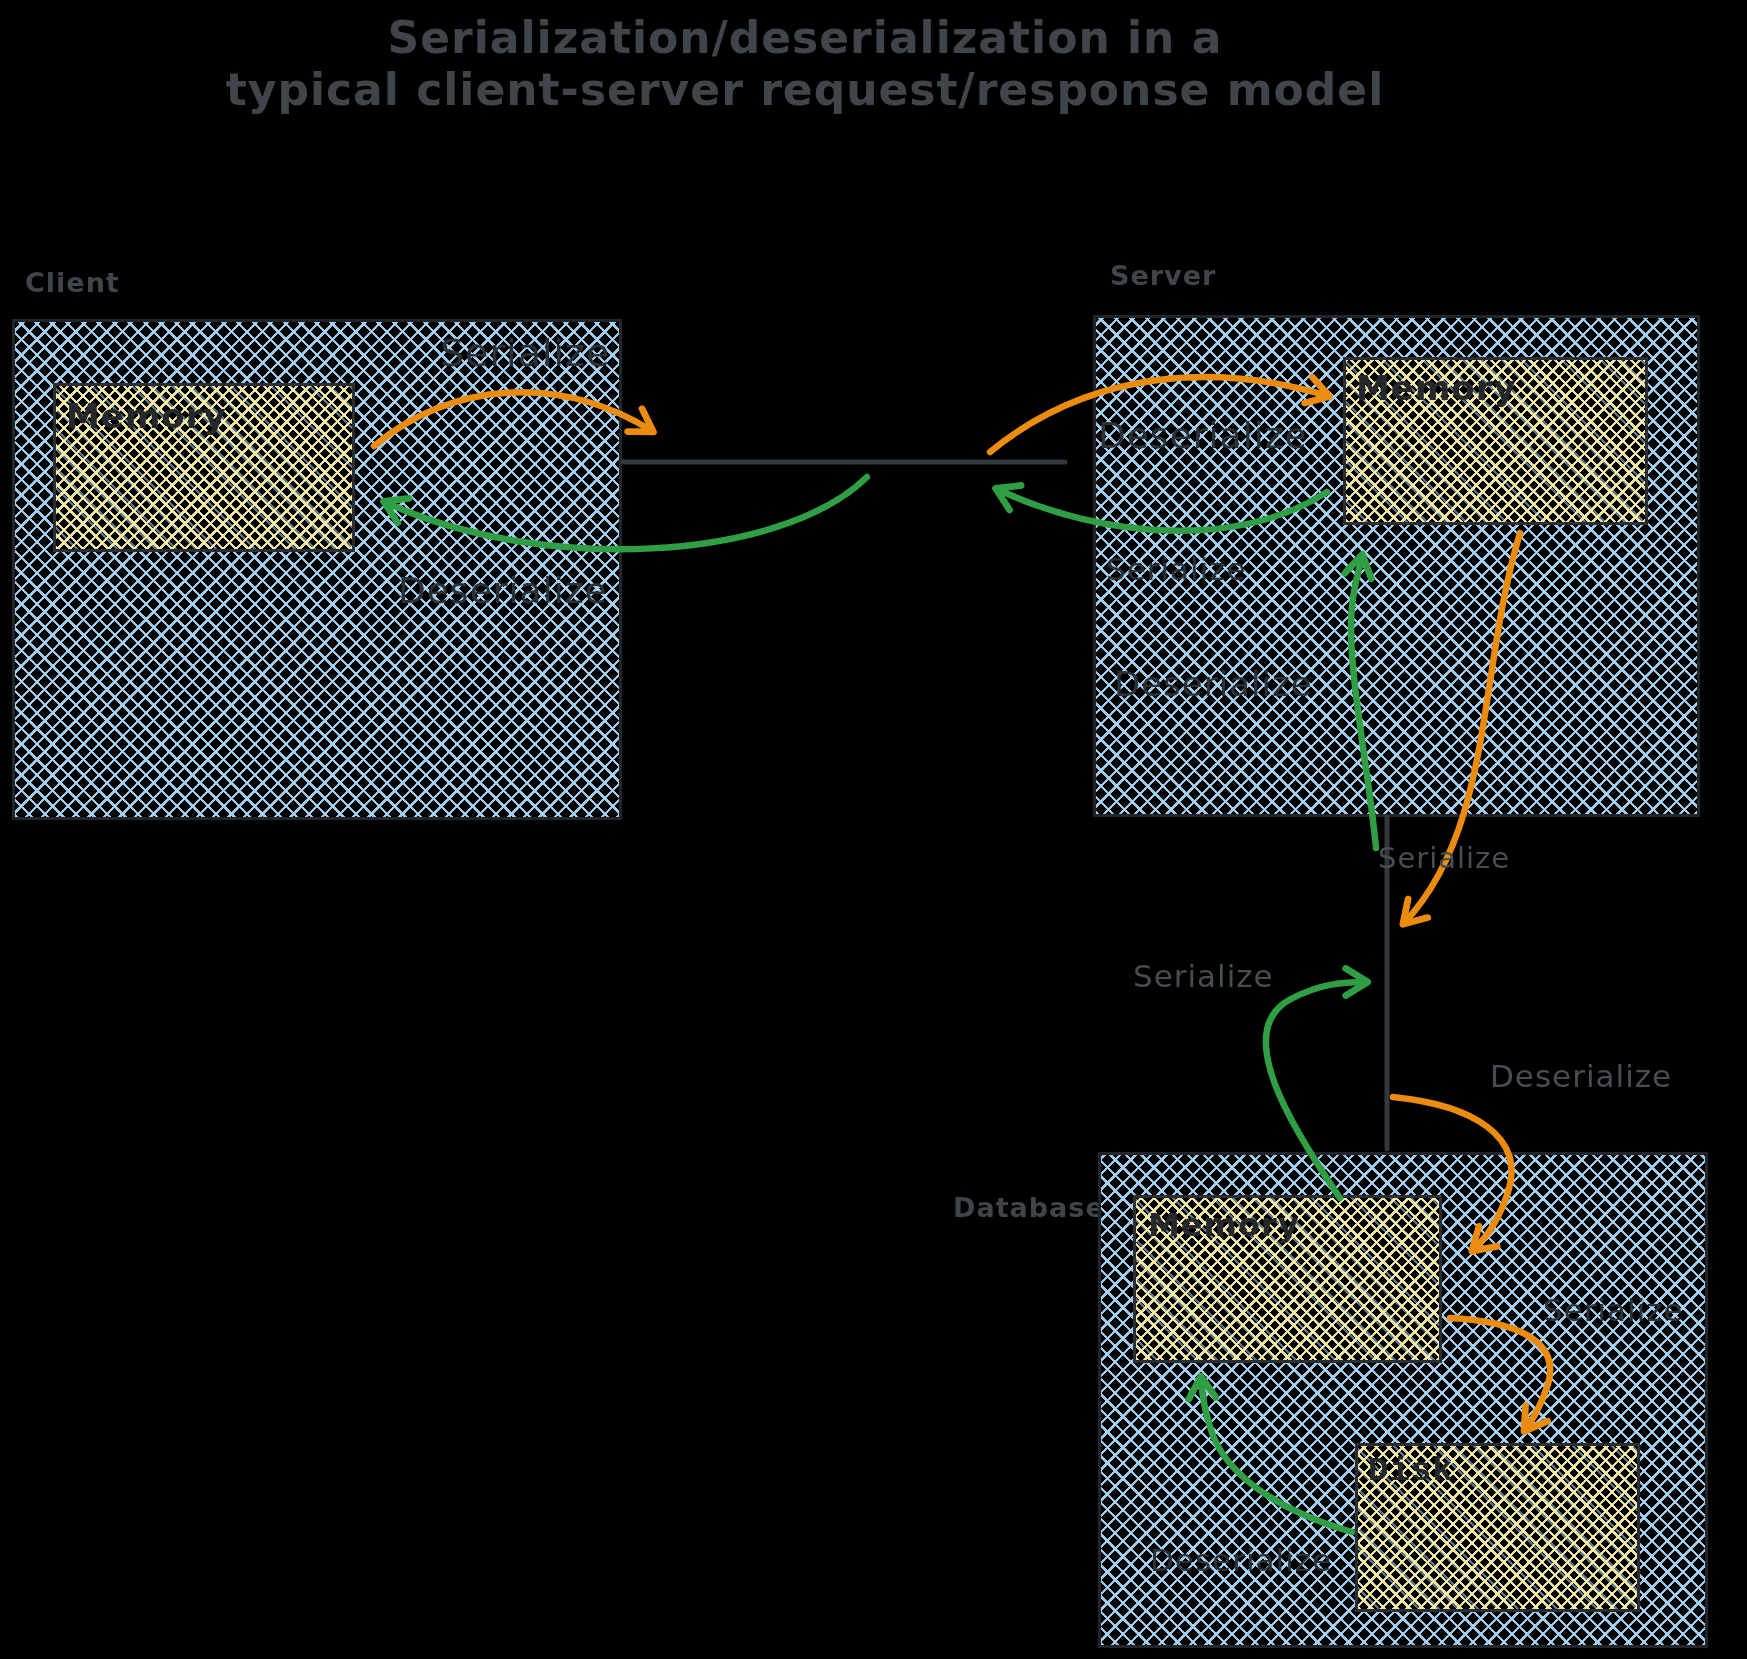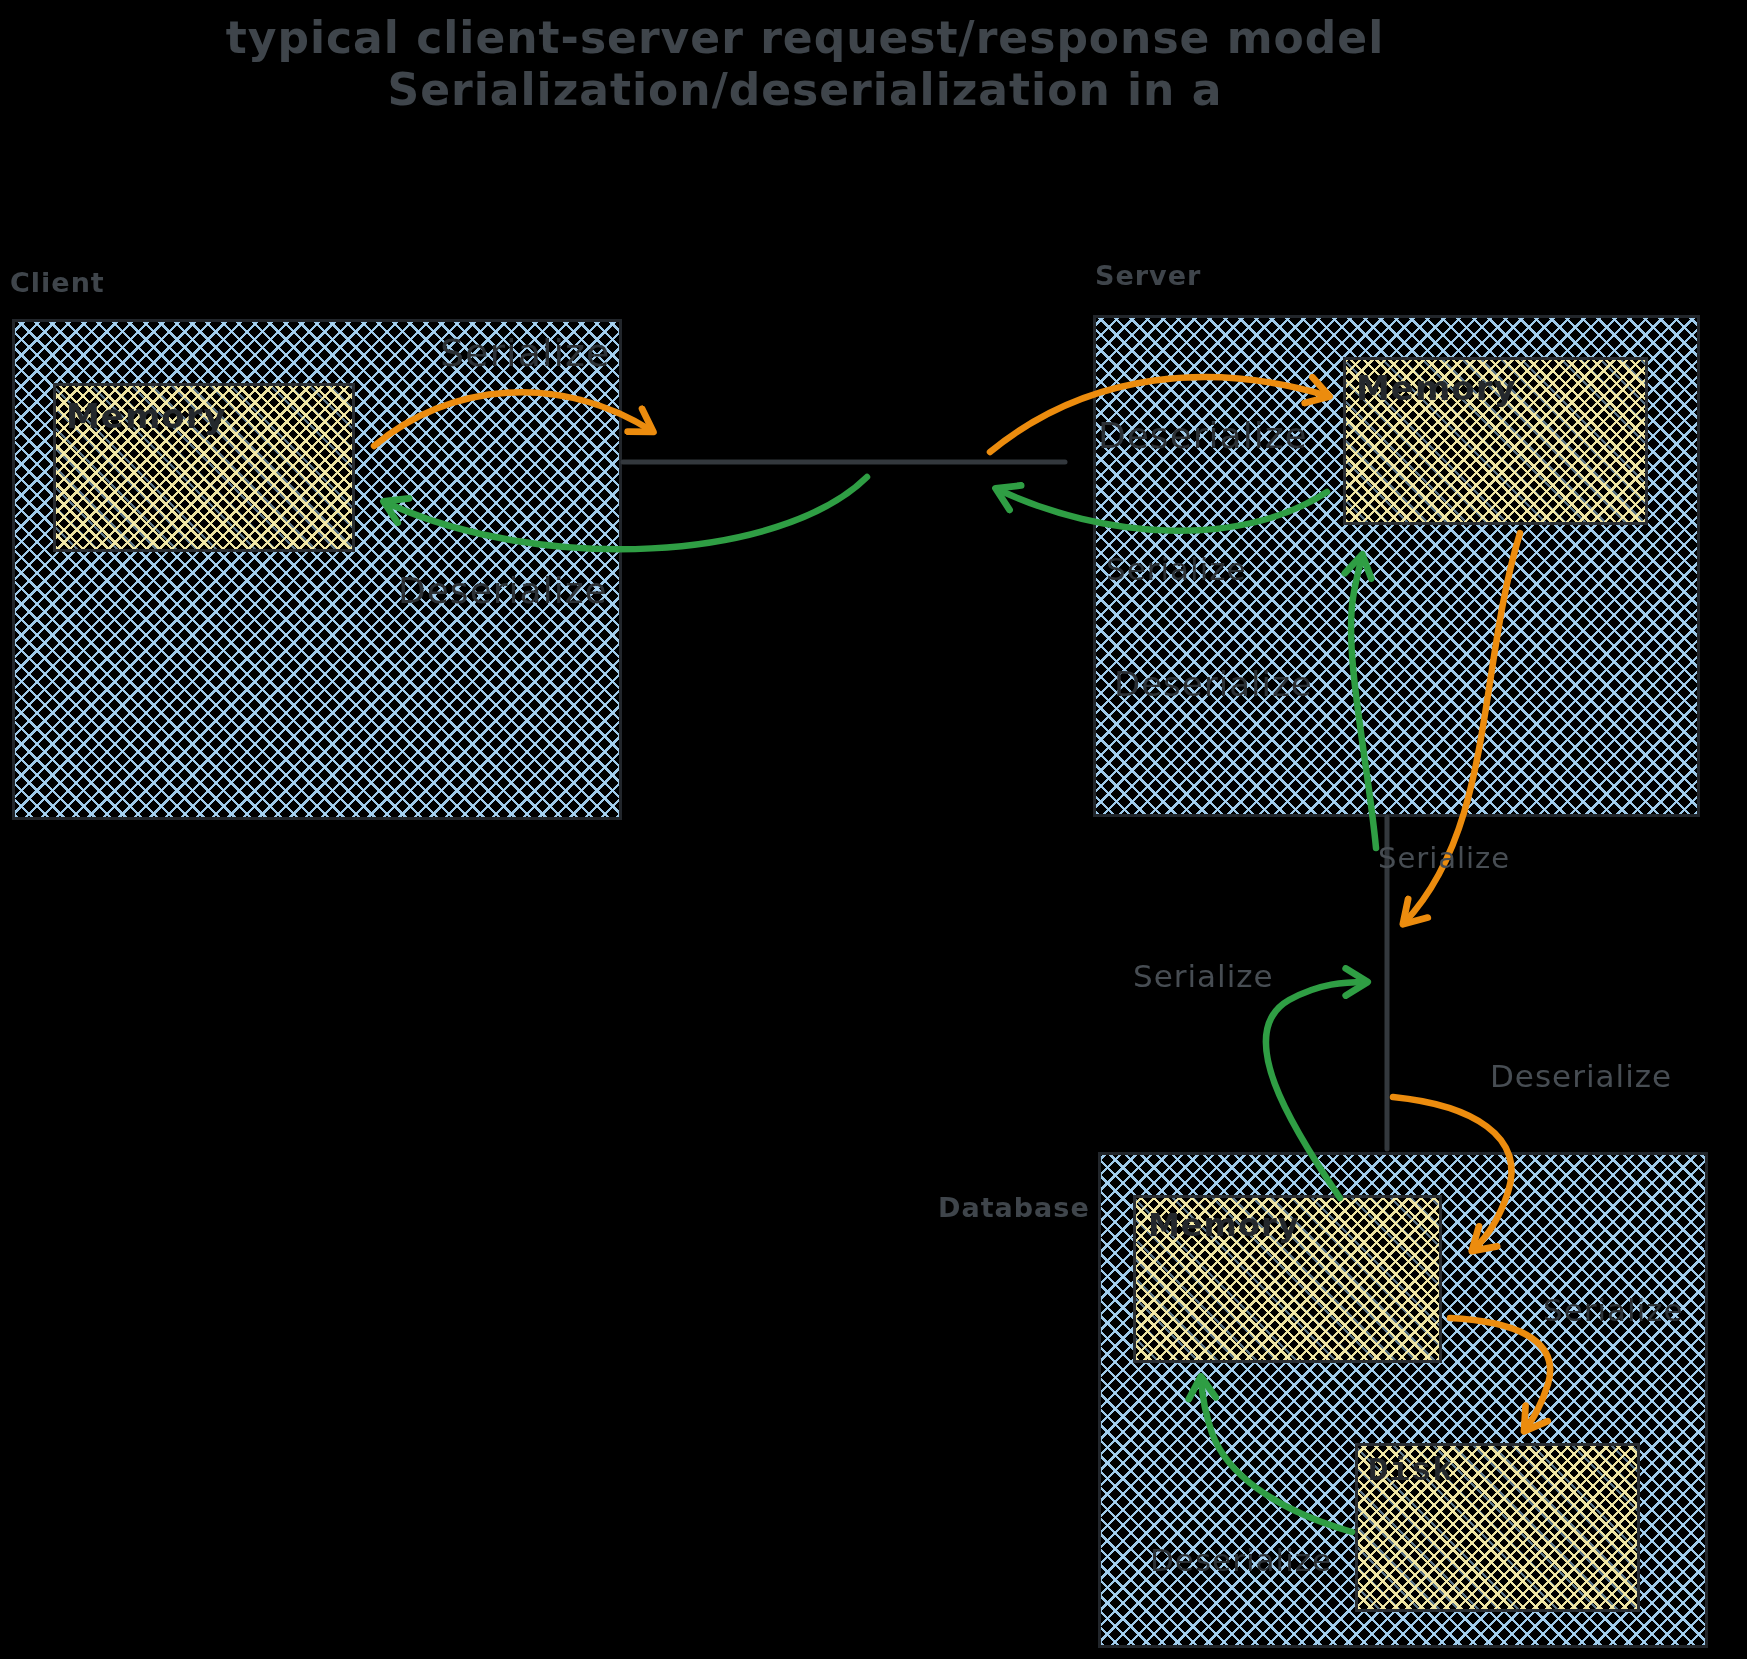--- a/index.html
+++ b/index.html
@@ -20,35 +20,35 @@
     border:3px solid #22262b;box-sizing:border-box;
   }
   .hatch-yellow{
     position:absolute;background-color:#000;
     background-image:
       repeating-linear-gradient(45deg,  rgba(247,237,169,.95) 0 2.4px, transparent 2.4px 9px),
       repeating-linear-gradient(-45deg, rgba(247,237,169,.95) 0 2.4px, transparent 2.4px 9px),
       repeating-linear-gradient(45deg,  rgba(167,212,245,.55) 0 2px,  transparent 2px 14px);
     border:3px solid #2a2e33;box-sizing:border-box;
   }
-  .node-label{position:absolute;color:#3f454b;font-size:27px;font-weight:700;letter-spacing:1px;}
+  .node-label{position:absolute;color:#3f454b;font-size:27px;font-weight:700;letter-spacing:1px;margin-left:15px;}
   .inner-label{position:absolute;color:#24282c;font-size:34px;font-weight:700;letter-spacing:1px;}
   .arrow-label{position:absolute;font-weight:400;letter-spacing:1px;white-space:nowrap;}
   .on-hatch{color:#2c3136;}
   .on-black{color:#474d53;}
   svg.overlay{position:absolute;left:0;top:0;width:1747px;height:1659px;pointer-events:none;}
 </style>
 </head>
 <body>
 
 <div class="canvas">
 
   <div class="title">
+    <div>Serialization/deserialization in a</div>
     <div>typical client-server request/response model</div>
-    <div>Serialization/deserialization in a</div>
   </div>
 
   <div class="node-label" style="left:10px;top:267px;">Client</div>
   <div class="hatch-blue" style="left:12px;top:319px;width:610px;height:501px;"></div>
   <div class="hatch-yellow" style="left:53px;top:383px;width:302px;height:169px;"></div>
   <div class="inner-label" style="left:66px;top:396px;">Memory</div>
 
   <div class="node-label" style="left:1095px;top:260px;">Server</div>
   <div class="hatch-blue" style="left:1093px;top:315px;width:607px;height:502px;"></div>
   <div class="hatch-yellow" style="left:1343px;top:357px;width:305px;height:168px;"></div>

